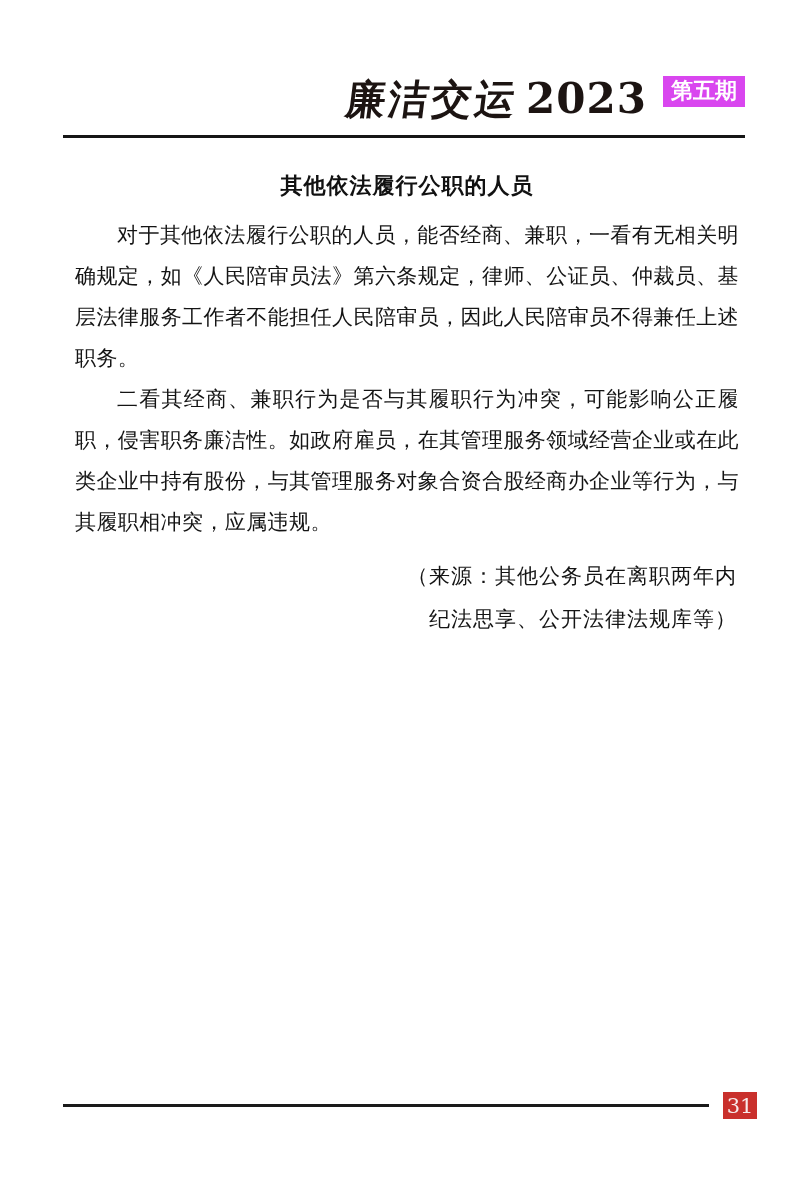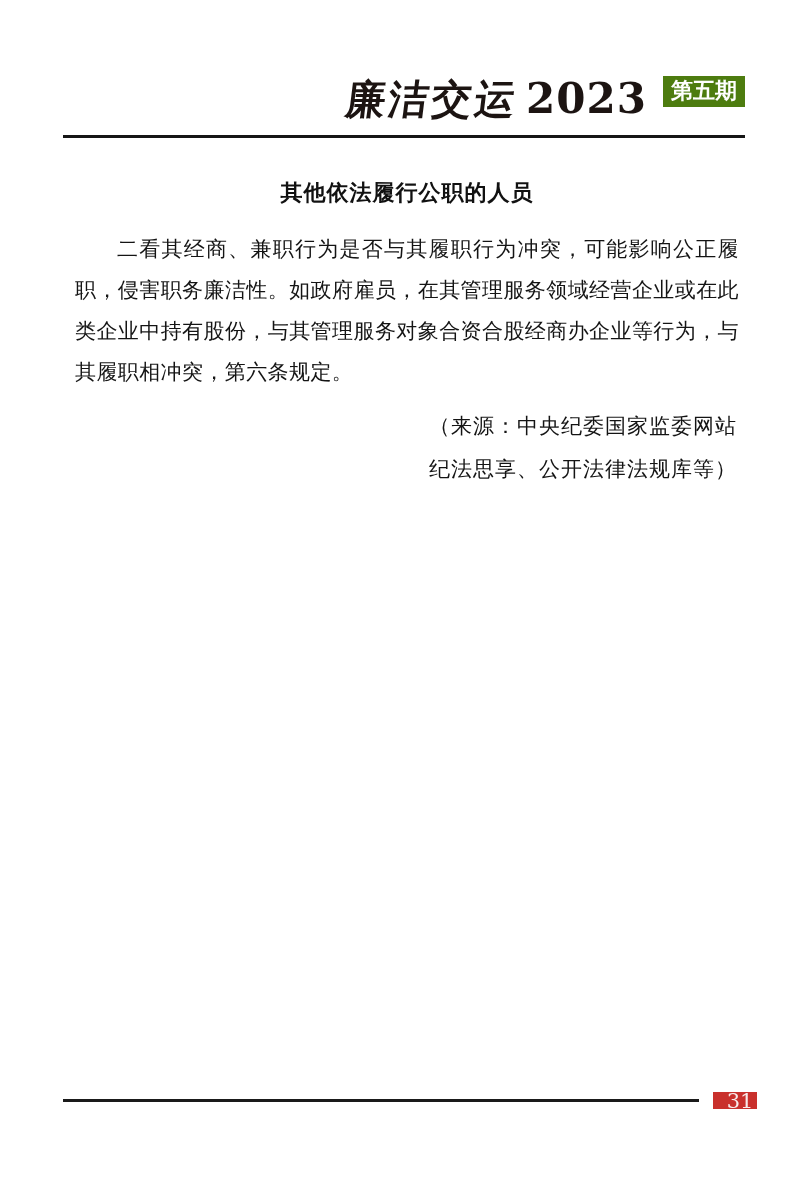--- a/index.html
+++ b/index.html
@@ -35,21 +35,21 @@
     display: inline-block;
   }
   .masthead-year {
     font-family: "DejaVu Serif", serif;
     font-weight: bold;
     font-size: 42px;
     letter-spacing: 1px;
     margin-top: 18px;
   }
   .issue-badge {
-    background: #4d7c0f;
+    background: #d946ef;
     color: #ffffff;
     font-family: "Liberation Sans", sans-serif;
     font-weight: bold;
     font-size: 22px;
     line-height: 1;
     padding: 4px 8px 5px 8px;
     margin-left: 4px;
   }
   .top-rule {
     height: 2.5px;
@@ -63,21 +63,21 @@
     padding: 18px 6px 0 12px;
   }
   .section-heading {
     font-family: "DejaVu Sans", "Liberation Sans", sans-serif;
     font-weight: bold;
     font-size: 22px;
     color: #111111;
     text-align: center;
     line-height: 41px;
     letter-spacing: 1px;
-    margin: 16px;
+    margin: 9px;
   }
   .body-para {
     margin: 0;
     font-size: 21px;
     line-height: 41px;
     letter-spacing: 0.4px;
     text-align: justify;
     text-justify: inter-character;
     text-indent: 2em;
   }
@@ -101,52 +101,52 @@
     align-items: center;
   }
   .bottom-rule {
     flex: 1;
     height: 2.5px;
     background: #1a1a1a;
     margin-right: 14px;
   }
   .page-num-badge {
     width: 34px;
-    height: 17px;
+    height: 27px;
     background: #c9302c;
     color: #f7eaea;
     font-family: "DejaVu Serif", serif;
     font-size: 21px;
     display: flex;
     align-items: center;
     justify-content: center;
-    padding-left: 10px;
   }
 </style>
 </head>
 <body>
 
 <header class="header">
   <div class="masthead">
     <span class="masthead-wordmark">
       <span class="masthead-title">廉洁交运</span>
       <span class="masthead-year">2023</span>
     </span>
     <span class="issue-badge">第五期</span>
   </div>
   <div class="top-rule"></div>
 </header>
 
 <main class="content">
   <h2 class="section-heading">其他依法履行公职的人员</h2>
-  <p class="body-para">二看其经商、兼职行为是否与其履职行为冲突，可能影响公正履职，侵害职务廉洁性。如政府雇员，在其管理服务领域经营企业或在此类企业中持有股份，与其管理服务对象合资合股经商办企业等行为，与其履职相冲突，第六条规定。</p>
+  <p class="body-para">对于其他依法履行公职的人员，能否经商、兼职，一看有无相关明确规定，如《人民陪审员法》第六条规定，律师、公证员、仲裁员、基层法律服务工作者不能担任人民陪审员，因此人民陪审员不得兼任上述职务。</p>
+  <p class="body-para">二看其经商、兼职行为是否与其履职行为冲突，可能影响公正履职，侵害职务廉洁性。如政府雇员，在其管理服务领域经营企业或在此类企业中持有股份，与其管理服务对象合资合股经商办企业等行为，与其履职相冲突，应属违规。</p>
 
 
   <div class="source-block">
-    <div>（来源：中央纪委国家监委网站</div>
+    <div>（来源：其他公务员在离职两年内</div>
     <div>纪法思享、公开法律法规库等）</div>
   </div>
 </main>
 
 <footer class="footer">
   <div class="bottom-rule"></div>
   <div class="page-num-badge">31</div>
 </footer>
 
 </body></html>

